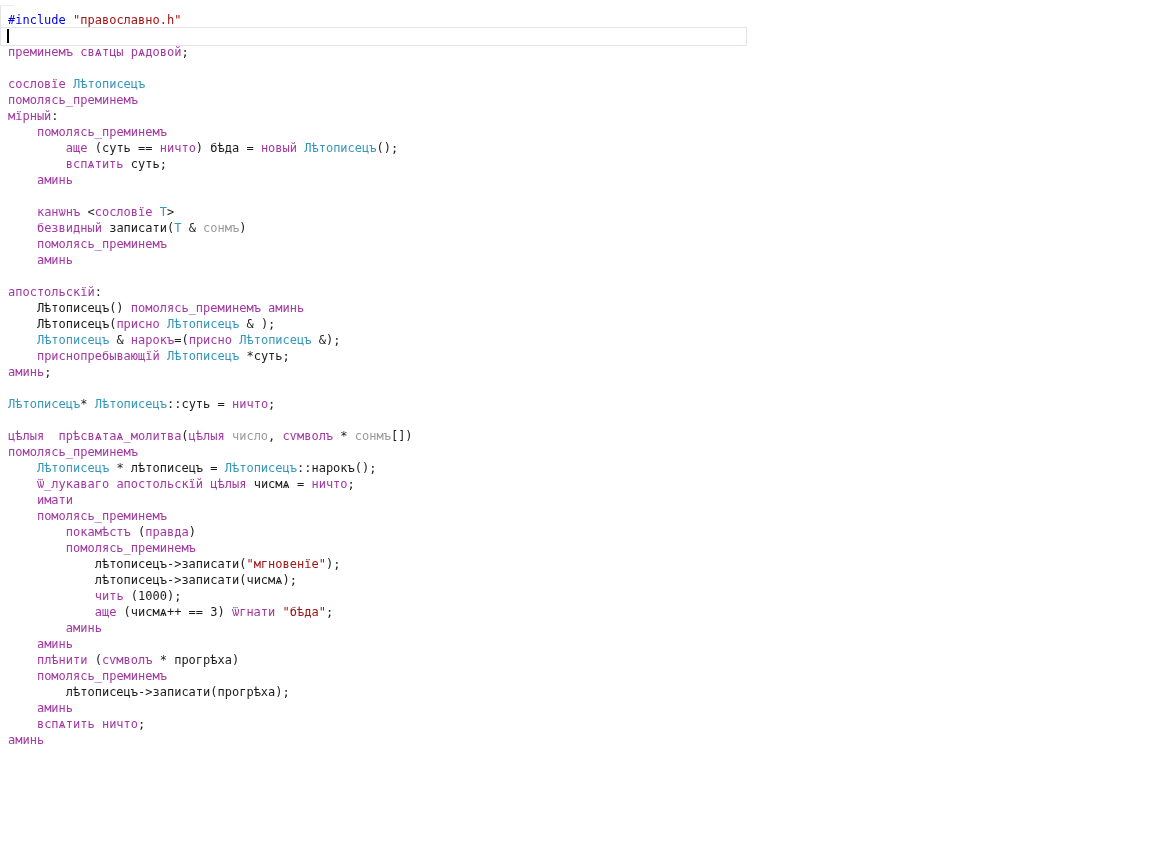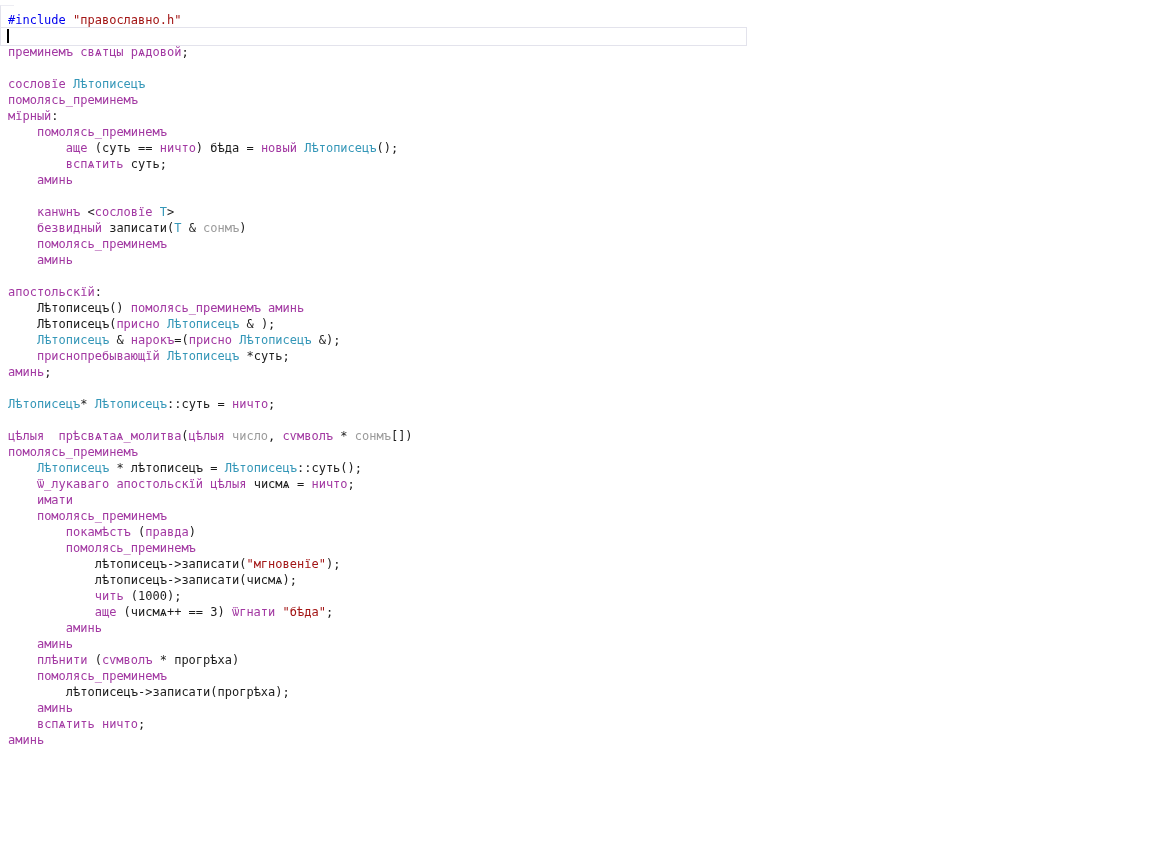--- a/index.html
+++ b/index.html
@@ -69,21 +69,21 @@
     <div class="line"><span class="tok-d">    Лѣтописецъ() </span><span class="tok-k">помолясь_преминемъ</span><span class="tok-d"> </span><span class="tok-k">аминь</span></div>
     <div class="line"><span class="tok-d">    Лѣтописецъ(</span><span class="tok-k">присно</span><span class="tok-d"> </span><span class="tok-t">Лѣтописецъ</span><span class="tok-d"> &amp; );</span></div>
     <div class="line"><span class="tok-d">    </span><span class="tok-t">Лѣтописецъ</span><span class="tok-d"> &amp; </span><span class="tok-k">нарокъ</span><span class="tok-d">=(</span><span class="tok-k">присно</span><span class="tok-d"> </span><span class="tok-t">Лѣтописецъ</span><span class="tok-d"> &amp;);</span></div>
     <div class="line"><span class="tok-d">    </span><span class="tok-k">приснопребывающїй</span><span class="tok-d"> </span><span class="tok-t">Лѣтописецъ</span><span class="tok-d"> *суть;</span></div>
     <div class="line"><span class="tok-k">аминь</span><span class="tok-d">;</span></div>
     <div class="line"></div>
     <div class="line"><span class="tok-t">Лѣтописецъ</span><span class="tok-d">* </span><span class="tok-t">Лѣтописецъ</span><span class="tok-d">::суть = </span><span class="tok-k">ничто</span><span class="tok-d">;</span></div>
     <div class="line"></div>
     <div class="line"><span class="tok-k">цѣлыя</span><span class="tok-d">  </span><span class="tok-k">прѣсвѧтаѧ_молитва</span><span class="tok-d">(</span><span class="tok-k">цѣлыя</span><span class="tok-d"> </span><span class="tok-g">число</span><span class="tok-d">, </span><span class="tok-k">сѵмволъ</span><span class="tok-d"> * </span><span class="tok-g">сонмъ</span><span class="tok-d">[])</span></div>
     <div class="line"><span class="tok-k">помолясь_преминемъ</span></div>
-    <div class="line"><span class="tok-d">    </span><span class="tok-t">Лѣтописецъ</span><span class="tok-d"> * лѣтописецъ = </span><span class="tok-t">Лѣтописецъ</span><span class="tok-d">::суть();</span></div>
+    <div class="line"><span class="tok-d">    </span><span class="tok-t">Лѣтописецъ</span><span class="tok-d"> * лѣтописецъ = </span><span class="tok-t">Лѣтописецъ</span><span class="tok-d">::нарокъ();</span></div>
     <div class="line"><span class="tok-d">    </span><span class="tok-k">ѿ_лукаваго</span><span class="tok-d"> </span><span class="tok-k">апостольскїй</span><span class="tok-d"> </span><span class="tok-k">цѣлыя</span><span class="tok-d"> чисмѧ = </span><span class="tok-k">ничто</span><span class="tok-d">;</span></div>
     <div class="line"><span class="tok-d">    </span><span class="tok-k">имати</span></div>
     <div class="line"><span class="tok-d">    </span><span class="tok-k">помолясь_преминемъ</span></div>
     <div class="line"><span class="tok-d">        </span><span class="tok-k">покамѣстъ</span><span class="tok-d"> (</span><span class="tok-k">правда</span><span class="tok-d">)</span></div>
     <div class="line"><span class="tok-d">        </span><span class="tok-k">помолясь_преминемъ</span></div>
     <div class="line"><span class="tok-d">            лѣтописецъ-&gt;записати(</span><span class="tok-s">"мгновенїе"</span><span class="tok-d">);</span></div>
     <div class="line"><span class="tok-d">            лѣтописецъ-&gt;записати(чисмѧ);</span></div>
     <div class="line"><span class="tok-d">            </span><span class="tok-k">чить</span><span class="tok-d"> (1000);</span></div>
     <div class="line"><span class="tok-d">            </span><span class="tok-k">аще</span><span class="tok-d"> (чисмѧ++ == 3) </span><span class="tok-k">ѿгнати</span><span class="tok-d"> </span><span class="tok-s">"бѣда"</span><span class="tok-d">;</span></div>
     <div class="line"><span class="tok-d">        </span><span class="tok-k">аминь</span></div>

